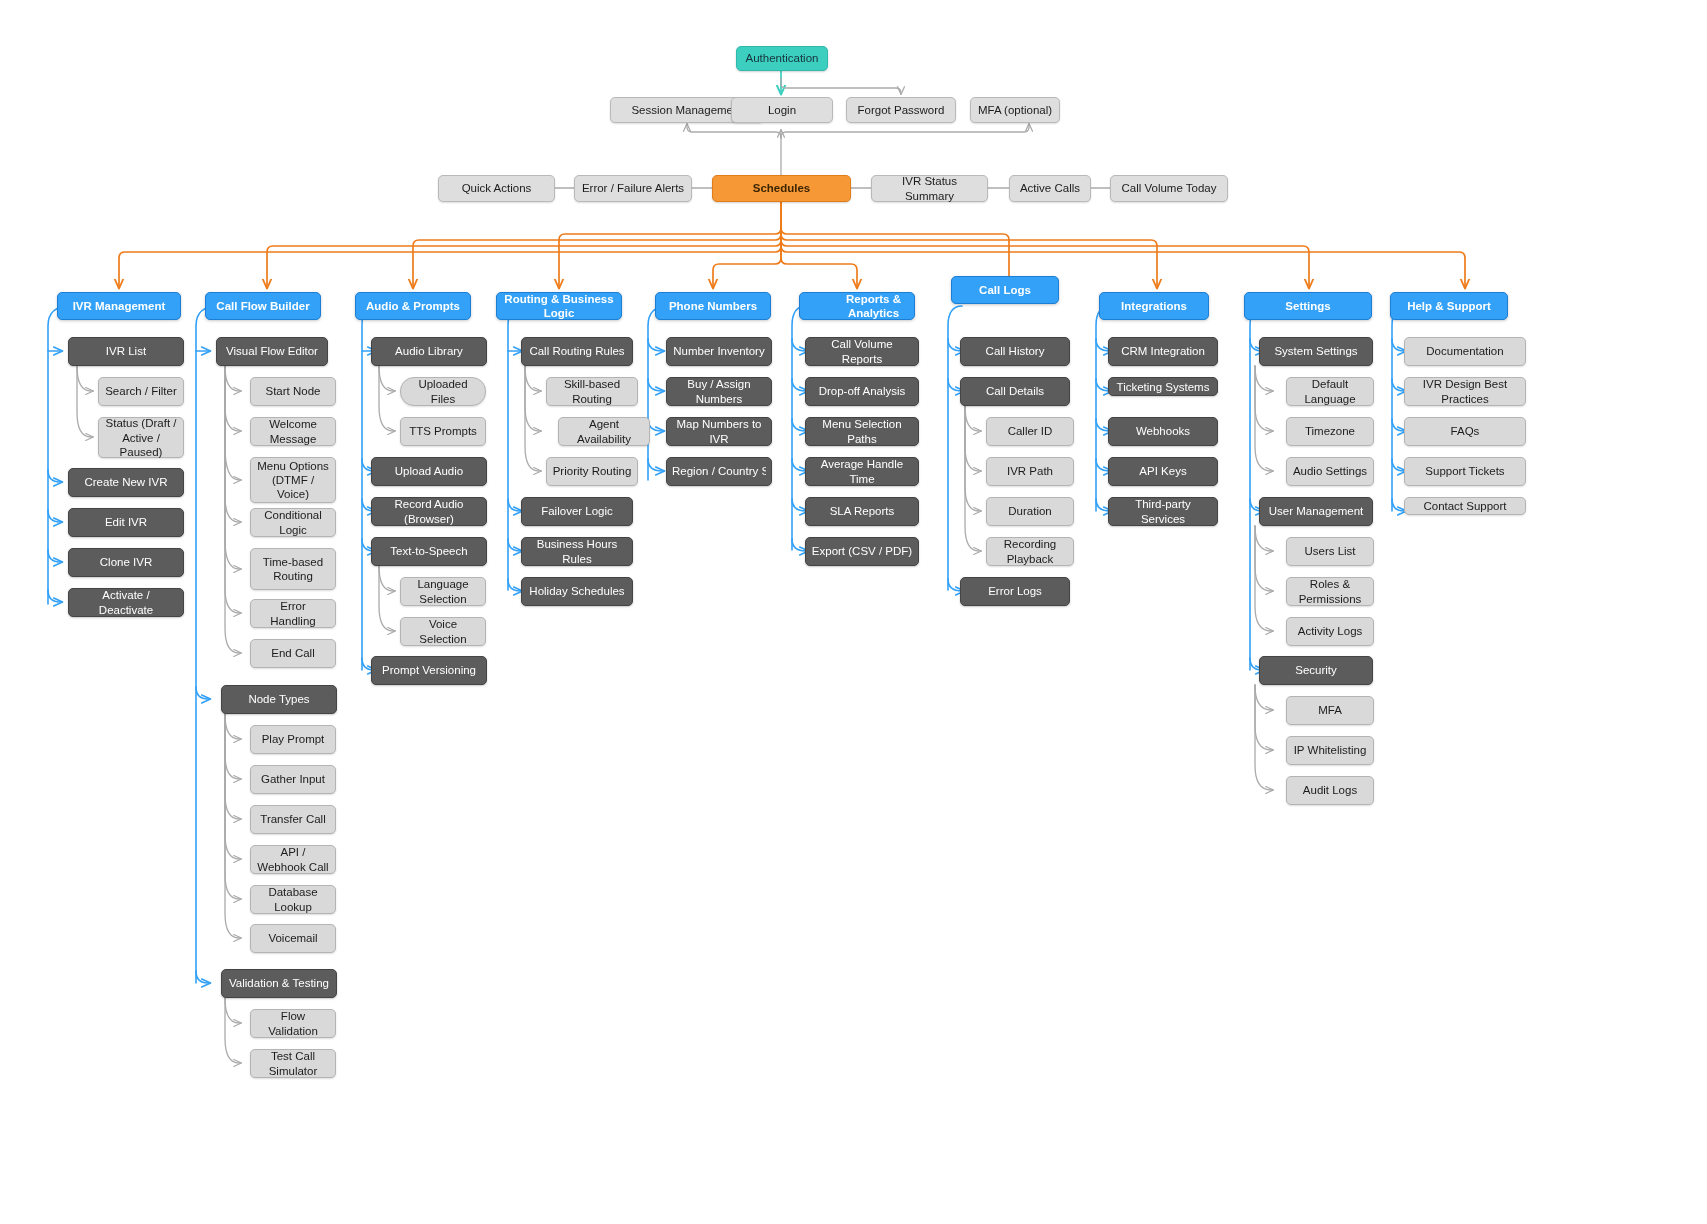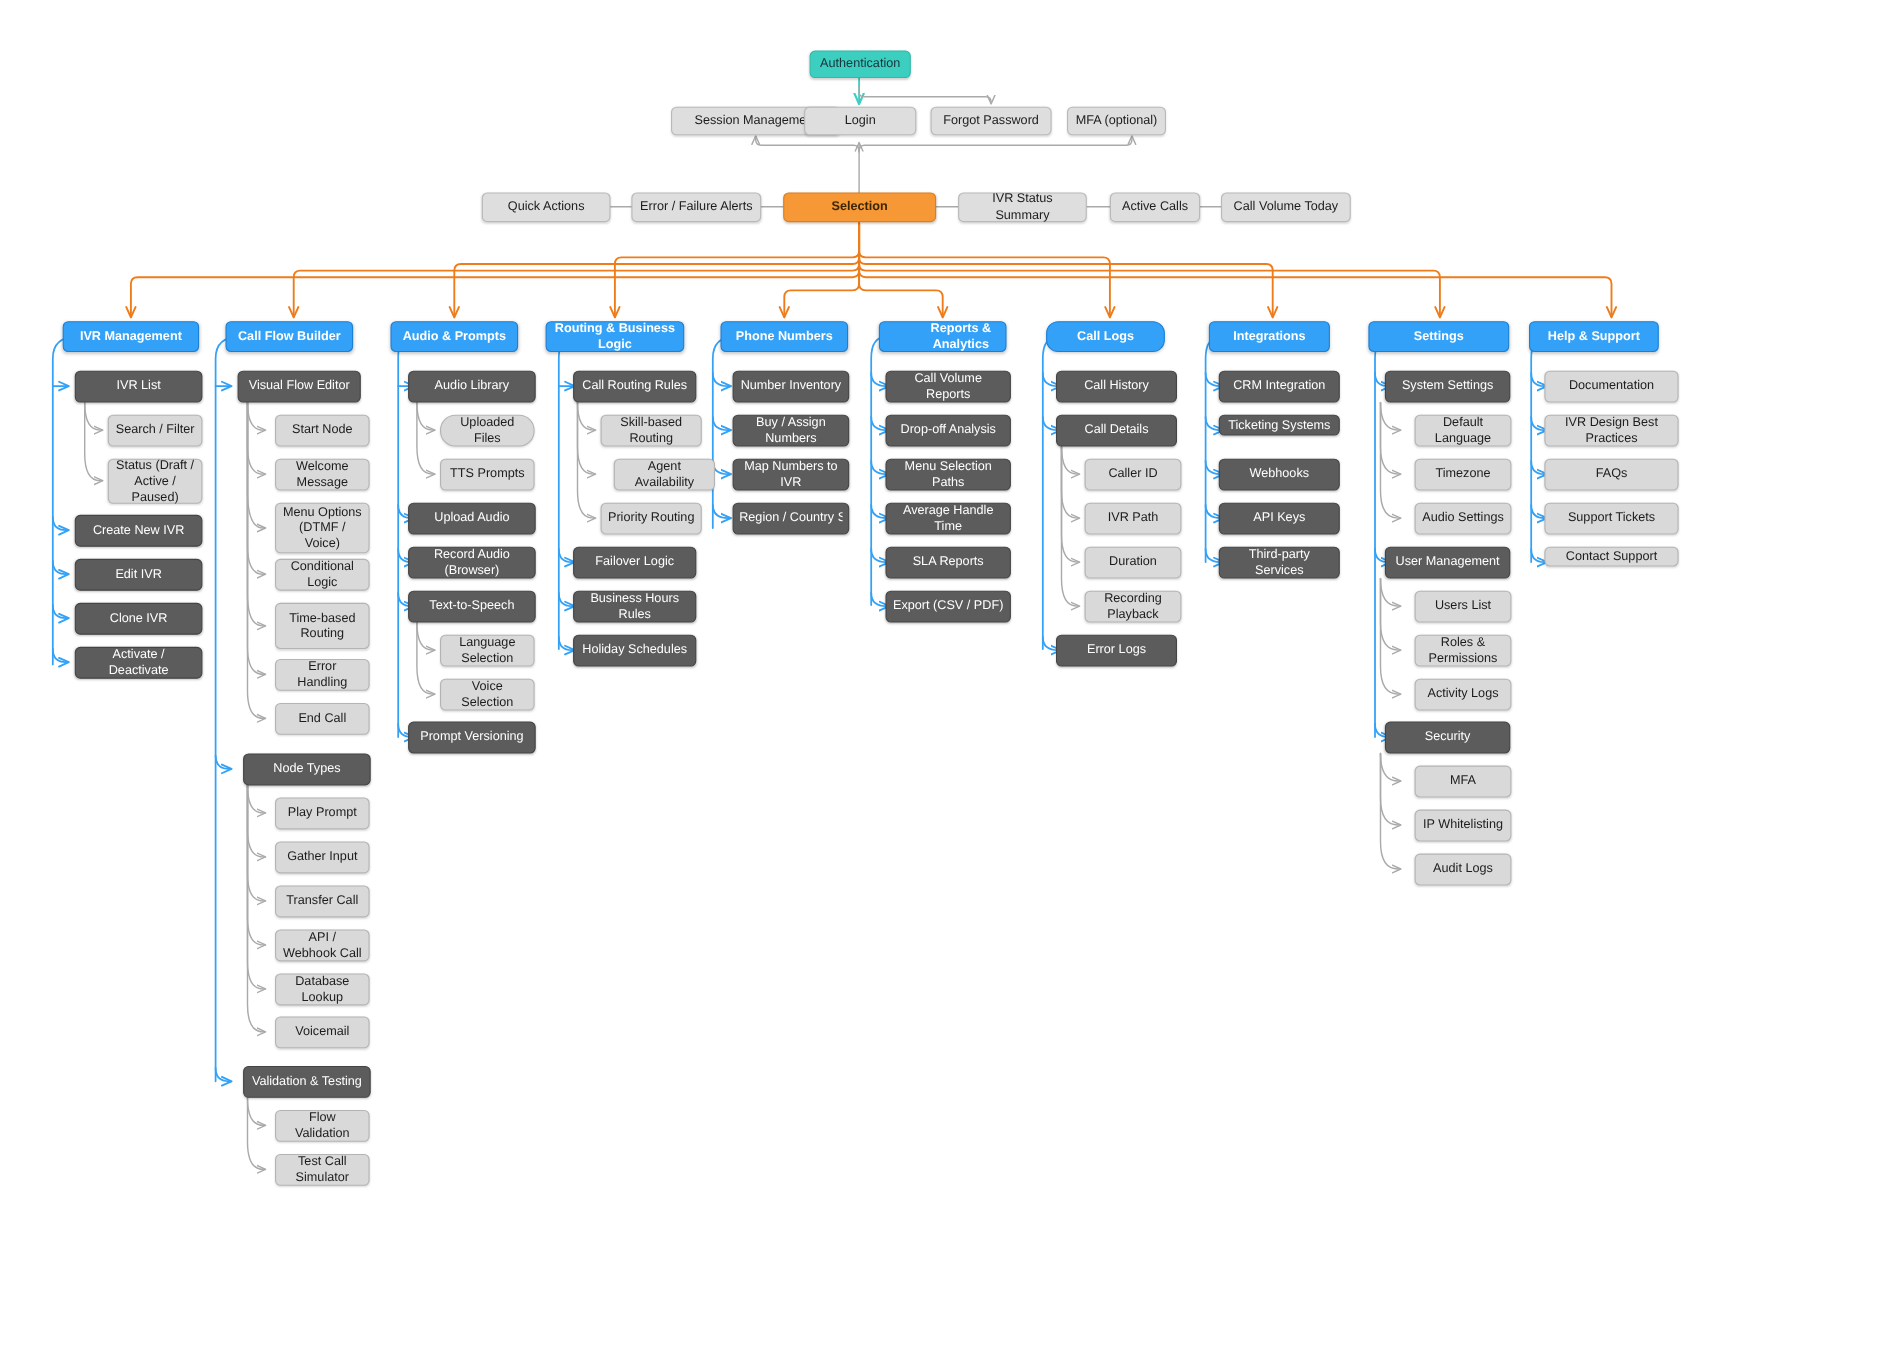--- a/index.html
+++ b/index.html
@@ -212,21 +212,21 @@
     <span class="n-label">MFA (optional)</span>
   </div>
 
   <div class="node n-pill" style="left:438px;top:175px;width:117px;height:27px;">
     <span class="n-label">Quick Actions</span>
   </div>
   <div class="node n-pill" style="left:574px;top:175px;width:118px;height:27px;">
     <span class="n-label">Error / Failure Alerts</span>
   </div>
   <div class="node n-accent" style="left:712px;top:175px;width:139px;height:27px;">
-    <span class="n-label">Selection</span>
+    <span class="n-label">Schedules</span>
   </div>
   <div class="node n-pill" style="left:871px;top:175px;width:117px;height:27px;">
     <span class="n-label">IVR Status Summary</span>
   </div>
   <div class="node n-pill" style="left:1009px;top:175px;width:82px;height:27px;">
     <span class="n-label">Active Calls</span>
   </div>
   <div class="node n-pill" style="left:1110px;top:175px;width:118px;height:27px;">
     <span class="n-label">Call Volume Today</span>
   </div>
@@ -242,21 +242,21 @@
   </div>
   <div class="node n-section" style="left:496px;top:292px;width:126px;height:28px;">
     <span class="n-label">Routing &amp; Business Logic</span>
   </div>
   <div class="node n-section" style="left:655px;top:292px;width:116px;height:28px;">
     <span class="n-label">Phone Numbers</span>
   </div>
   <div class="node n-section" style="left:799px;top:292px;width:116px;height:28px;padding-left:38px;">
     <span class="n-label">Reports &amp; Analytics</span>
   </div>
-  <div class="node n-section" style="left:951px;top:292px;width:108px;height:28px;border-radius:11px;">
+  <div class="node n-section" style="left:951px;top:276px;width:108px;height:28px;">
     <span class="n-label">Call Logs</span>
   </div>
   <div class="node n-section" style="left:1099px;top:292px;width:110px;height:28px;">
     <span class="n-label">Integrations</span>
   </div>
   <div class="node n-section" style="left:1244px;top:292px;width:128px;height:28px;">
     <span class="n-label">Settings</span>
   </div>
   <div class="node n-section" style="left:1390px;top:292px;width:118px;height:28px;">
     <span class="n-label">Help &amp; Support</span>

